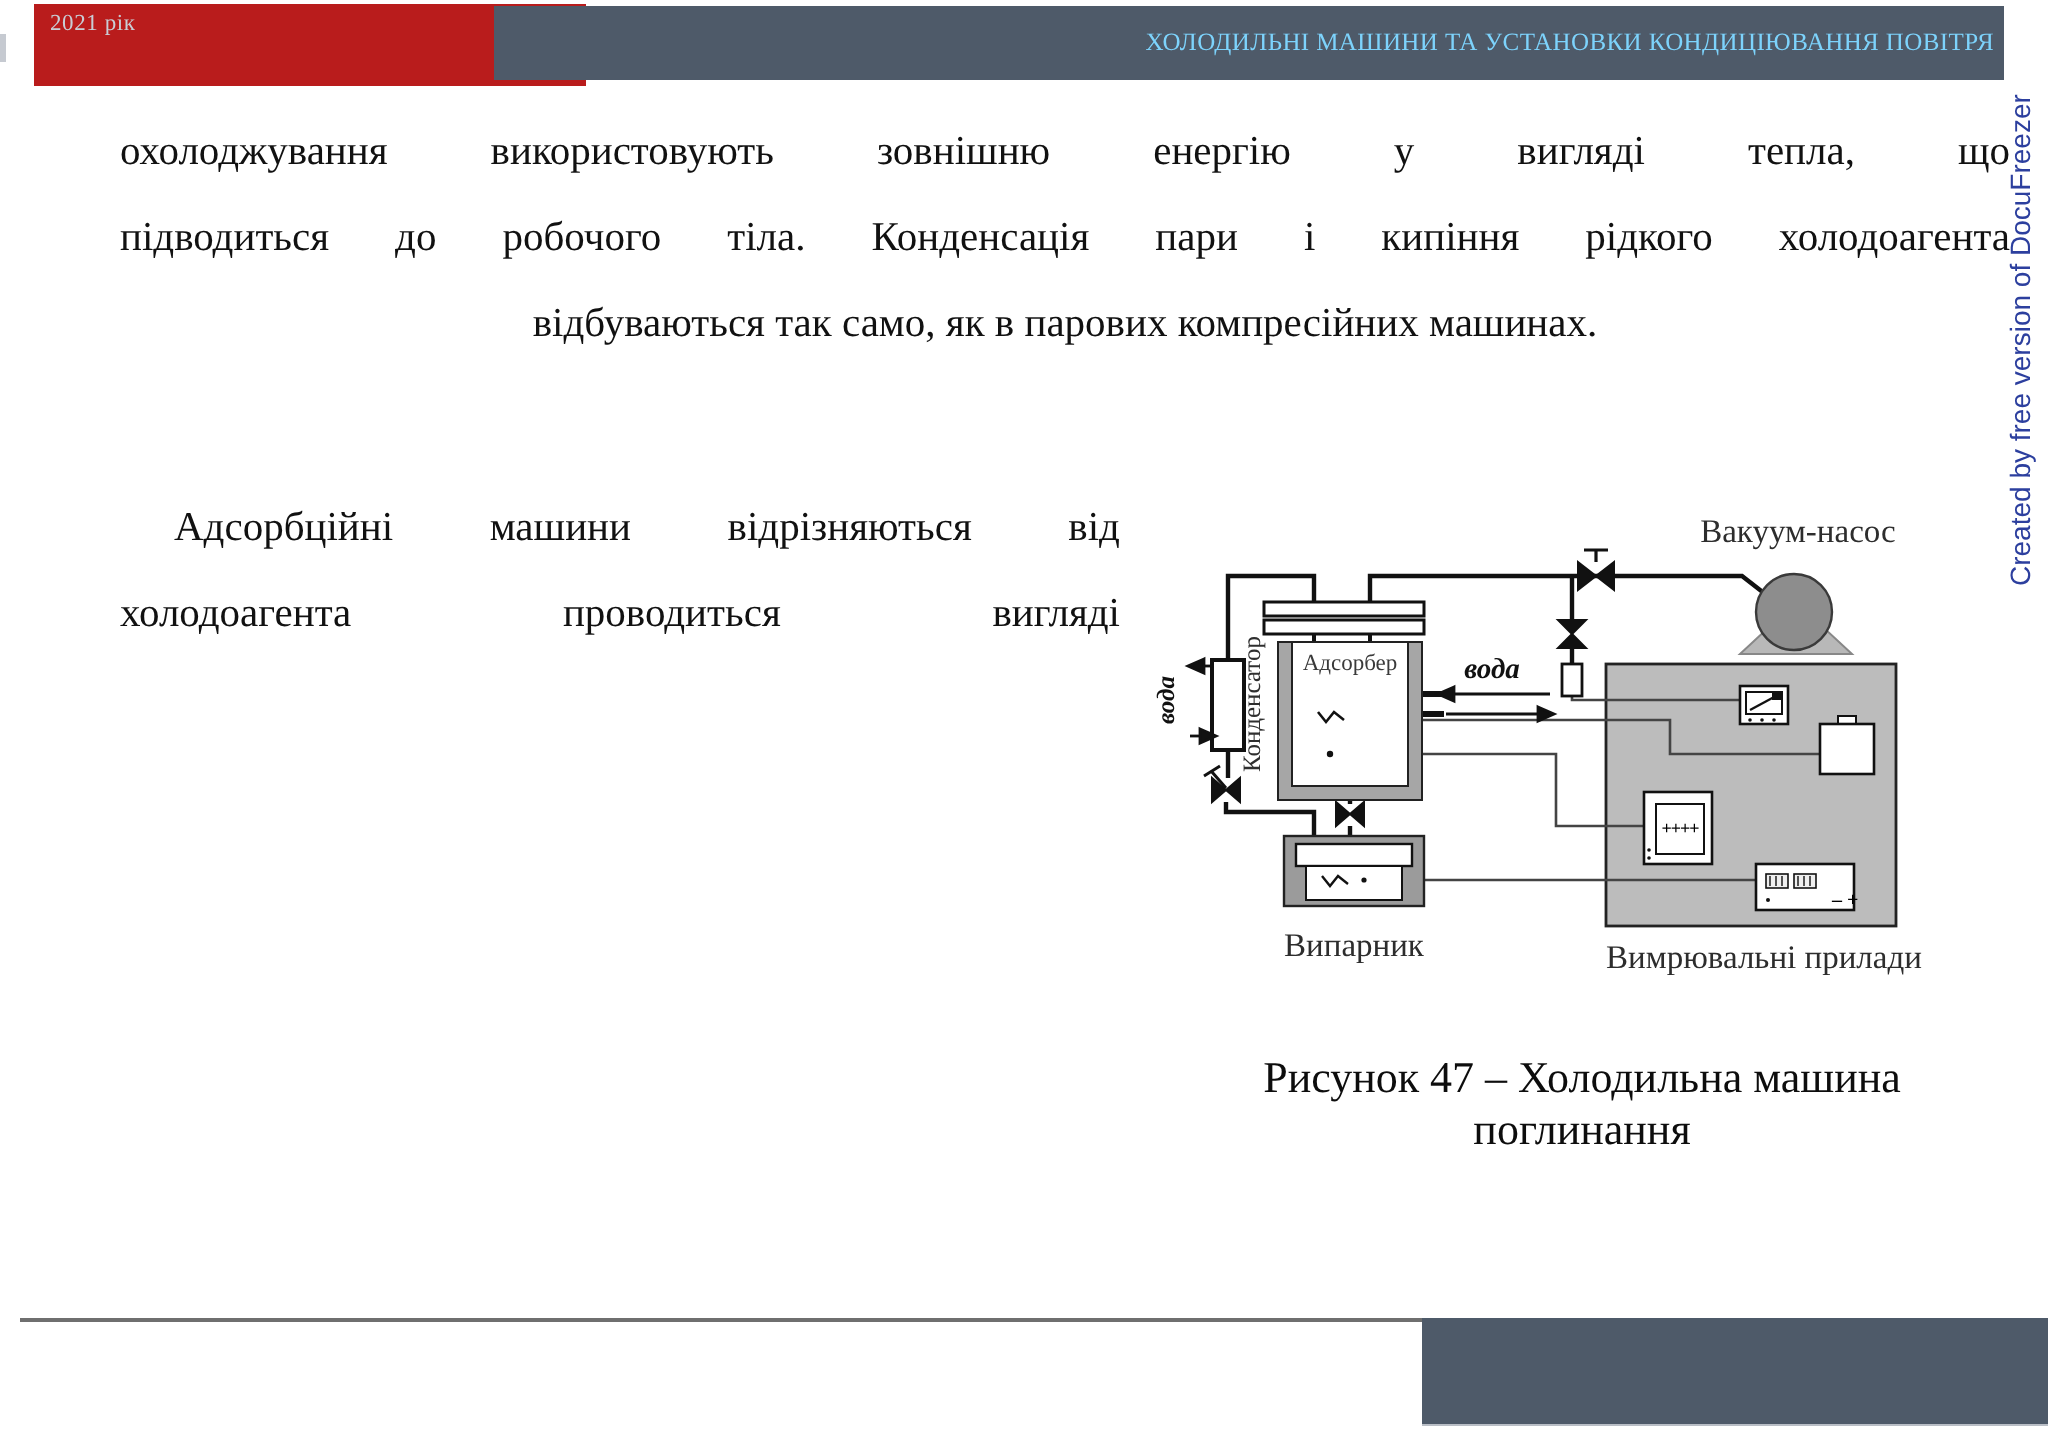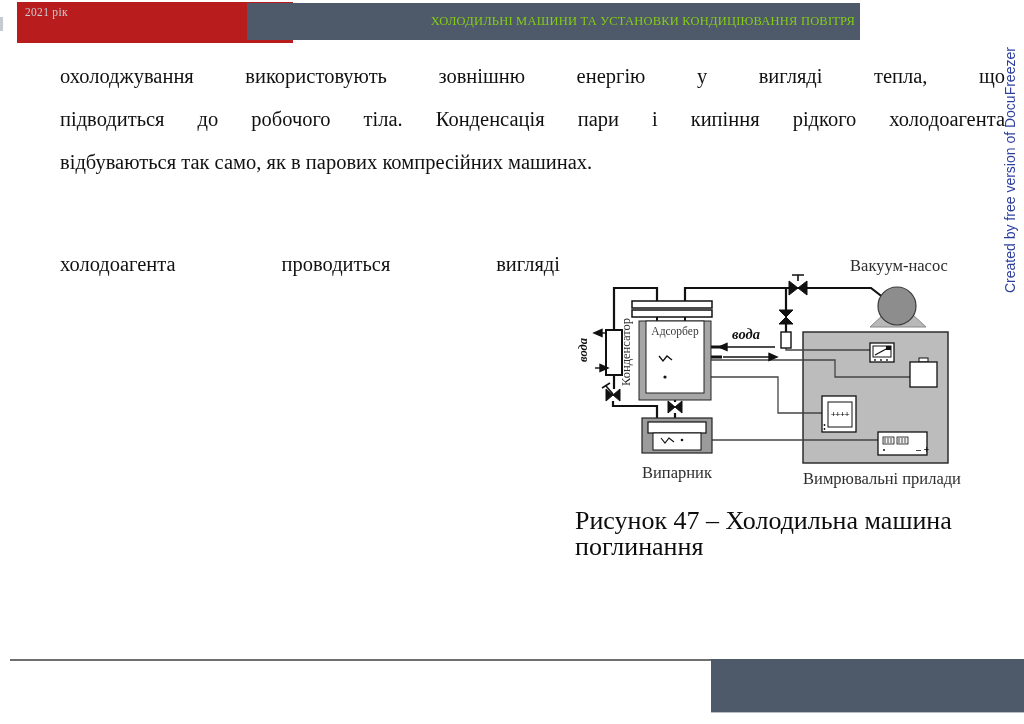--- a/index.html
+++ b/index.html
@@ -1,38 +1,38 @@
 <!DOCTYPE html>
 <html><head>
 <meta charset="utf-8">
 <style>
   html,body{margin:0;padding:0;background:#e8e8e8;}
   .page{position:relative;width:1024px;height:724px;background:#ffffff;overflow:hidden;
         font-family:"Liberation Serif",serif;color:#111;}
   
   .year-bar{position:absolute;left:17px;top:2px;width:276px;height:41px;background:#b91c1c;
             box-sizing:border-box;padding:4px 0 0 8px;font-size:11.5px;color:#c9cdd5;letter-spacing:.3px;}
-  .title-bar{position:absolute;left:247px;top:3px;width:613px;height:37px;background:#4e5a69;
+  .title-bar{position:absolute;left:247px;top:3px;width:755px;height:37px;background:#4e5a69;
              box-sizing:border-box;padding:11px 5px 0 0;text-align:right;font-size:12.5px;
-             color:#84cc16;letter-spacing:.2px;}
+             color:#7dd3fc;letter-spacing:.2px;}
   .edge-tick{position:absolute;left:0;top:17px;width:3px;height:14px;background:#c6cad1;}
   
   .watermark{position:absolute;left:1002px;top:293px;width:340px;height:20px;
              transform:rotate(-90deg);transform-origin:0 0;white-space:nowrap;
              font-family:"Liberation Sans",sans-serif;font-size:14px;color:#2c3f9e;}
   
   .p1{position:absolute;left:60px;top:55px;width:945px;font-size:20.5px;line-height:43px;}
   .p2{position:absolute;left:60px;top:243px;width:500px;font-size:20.5px;line-height:43px;}
   .jline{text-align:justify;text-align-last:justify;}
-  .lline{text-align:left;}
+  .lline{text-align:center;}
   .indent{text-indent:27px;}
   
   .figure-svg{position:absolute;left:575px;top:255px;}
-  .caption{position:absolute;left:575px;top:508px;width:432px;text-align:left;
-           font-size:26px;line-height:26px;color:#0d0d0d;}
+  .caption{position:absolute;left:575px;top:526px;width:432px;text-align:center;
+           font-size:22px;line-height:26px;color:#0d0d0d;}
   
   .footer-rule{position:absolute;left:10px;top:659px;width:702px;height:0;border-top:2px solid #6f6f6f;}
   .footer-bar{position:absolute;left:711px;top:659px;width:313px;height:53px;background:#4e5a69;
               border-bottom:1px solid #b9bec6;}
   svg text{font-family:"Liberation Serif",serif;}
 </style>
 </head>
 <body>
 
 <div class="page">
@@ -49,20 +49,21 @@
 
   <div class="watermark">Created by free version of DocuFreezer</div>
 
   <div class="p1">
     <div class="jline">охолоджування використовують зовнішню енергію у вигляді тепла, що</div>
     <div class="jline">підводиться до робочого тіла. Конденсація пари і кипіння рідкого холодоагента</div>
     <div class="lline">відбуваються так само, як в парових компресійних машинах.</div>
   </div>
 
   <div class="p2">
+    <div class="jline indent">Адсорбційні машини відрізняються від</div>
     <div class="jline">холодоагента проводиться вигляді</div>
   </div>
 
   <svg class="figure-svg" width="432" height="250" viewBox="0 0 432 250">
 
     <rect x="228" y="77" width="145" height="131" fill="#bcbcbc" stroke="#222" stroke-width="1.4"></rect>
 
     <g stroke="#444" stroke-width="1.3" fill="none">
       <path d="M211,93 V95 H295"></path>
       <path d="M97,105 H260 V122 H335"></path>

